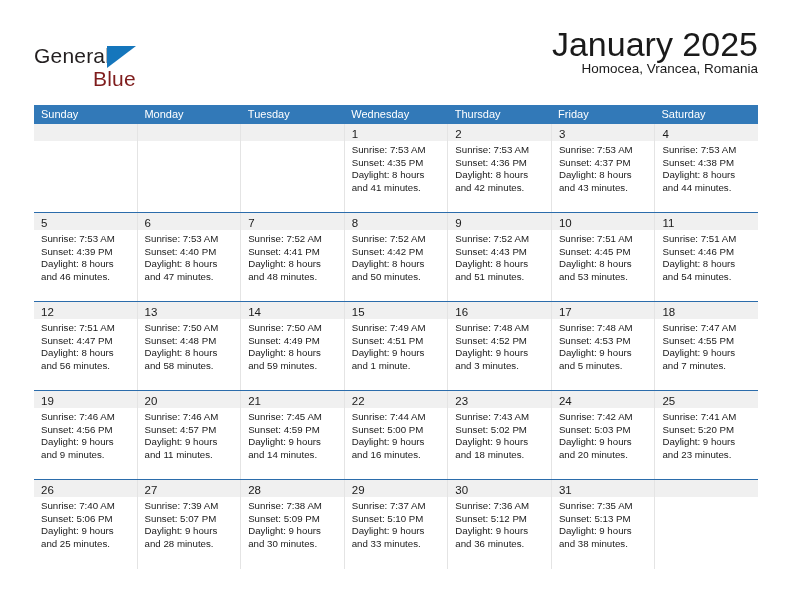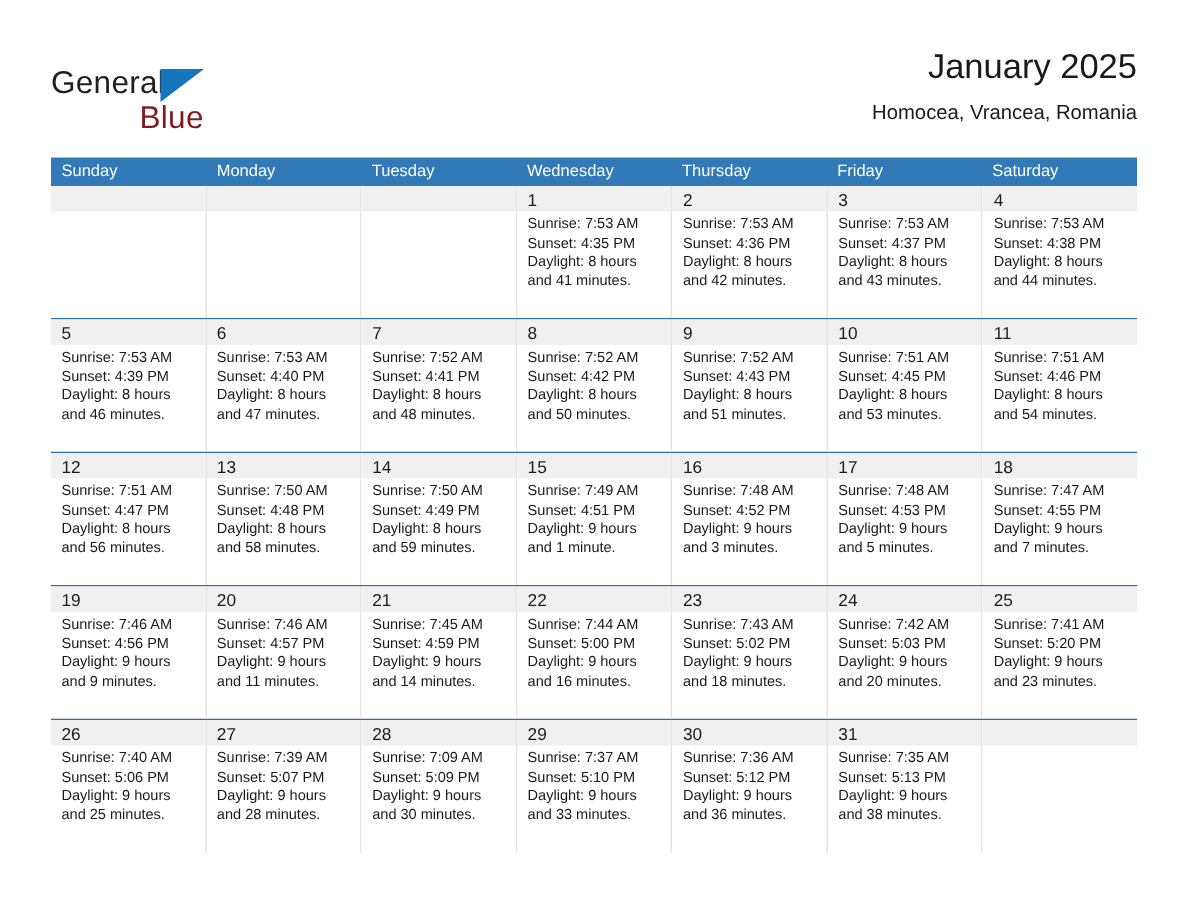--- a/index.html
+++ b/index.html
@@ -67,30 +67,29 @@
     font-family: "Liberation Sans", sans-serif;
   }
 
   .title-block {
     position: absolute;
     right: 0;
     top: 0;
     text-align: right;
   }
   .cal-title {
-    font-size: 23px;
+    font-size: 34px;
     color: #1a1a1a;
     line-height: 32px;
     white-space: nowrap;
   }
   .cal-subtitle {
     font-size: 13.5px;
     color: #1a1a1a;
     line-height: 18px;
-    margin-top: 6px;
     white-space: nowrap;
   }
 
   
   .calendar {
     position: absolute;
     left: 34px;
     top: 105px;
     width: 724px;
   }
@@ -446,21 +445,21 @@
             <div class="details">
               <div class="detail-line">Sunrise: 7:39 AM</div>
               <div class="detail-line">Sunset: 5:07 PM</div>
               <div class="detail-line">Daylight: 9 hours</div>
               <div class="detail-line">and 28 minutes.</div>
             </div>
           </div>
           <div class="daycell">
             <div class="daynum-band"><span class="daynum">28</span></div>
             <div class="details">
-              <div class="detail-line">Sunrise: 7:09 AM</div>
+              <div class="detail-line">Sunrise: 7:38 AM</div>
               <div class="detail-line">Sunset: 5:09 PM</div>
               <div class="detail-line">Daylight: 9 hours</div>
               <div class="detail-line">and 30 minutes.</div>
             </div>
           </div>
           <div class="daycell">
             <div class="daynum-band"><span class="daynum">29</span></div>
             <div class="details">
               <div class="detail-line">Sunrise: 7:37 AM</div>
               <div class="detail-line">Sunset: 5:10 PM</div>

